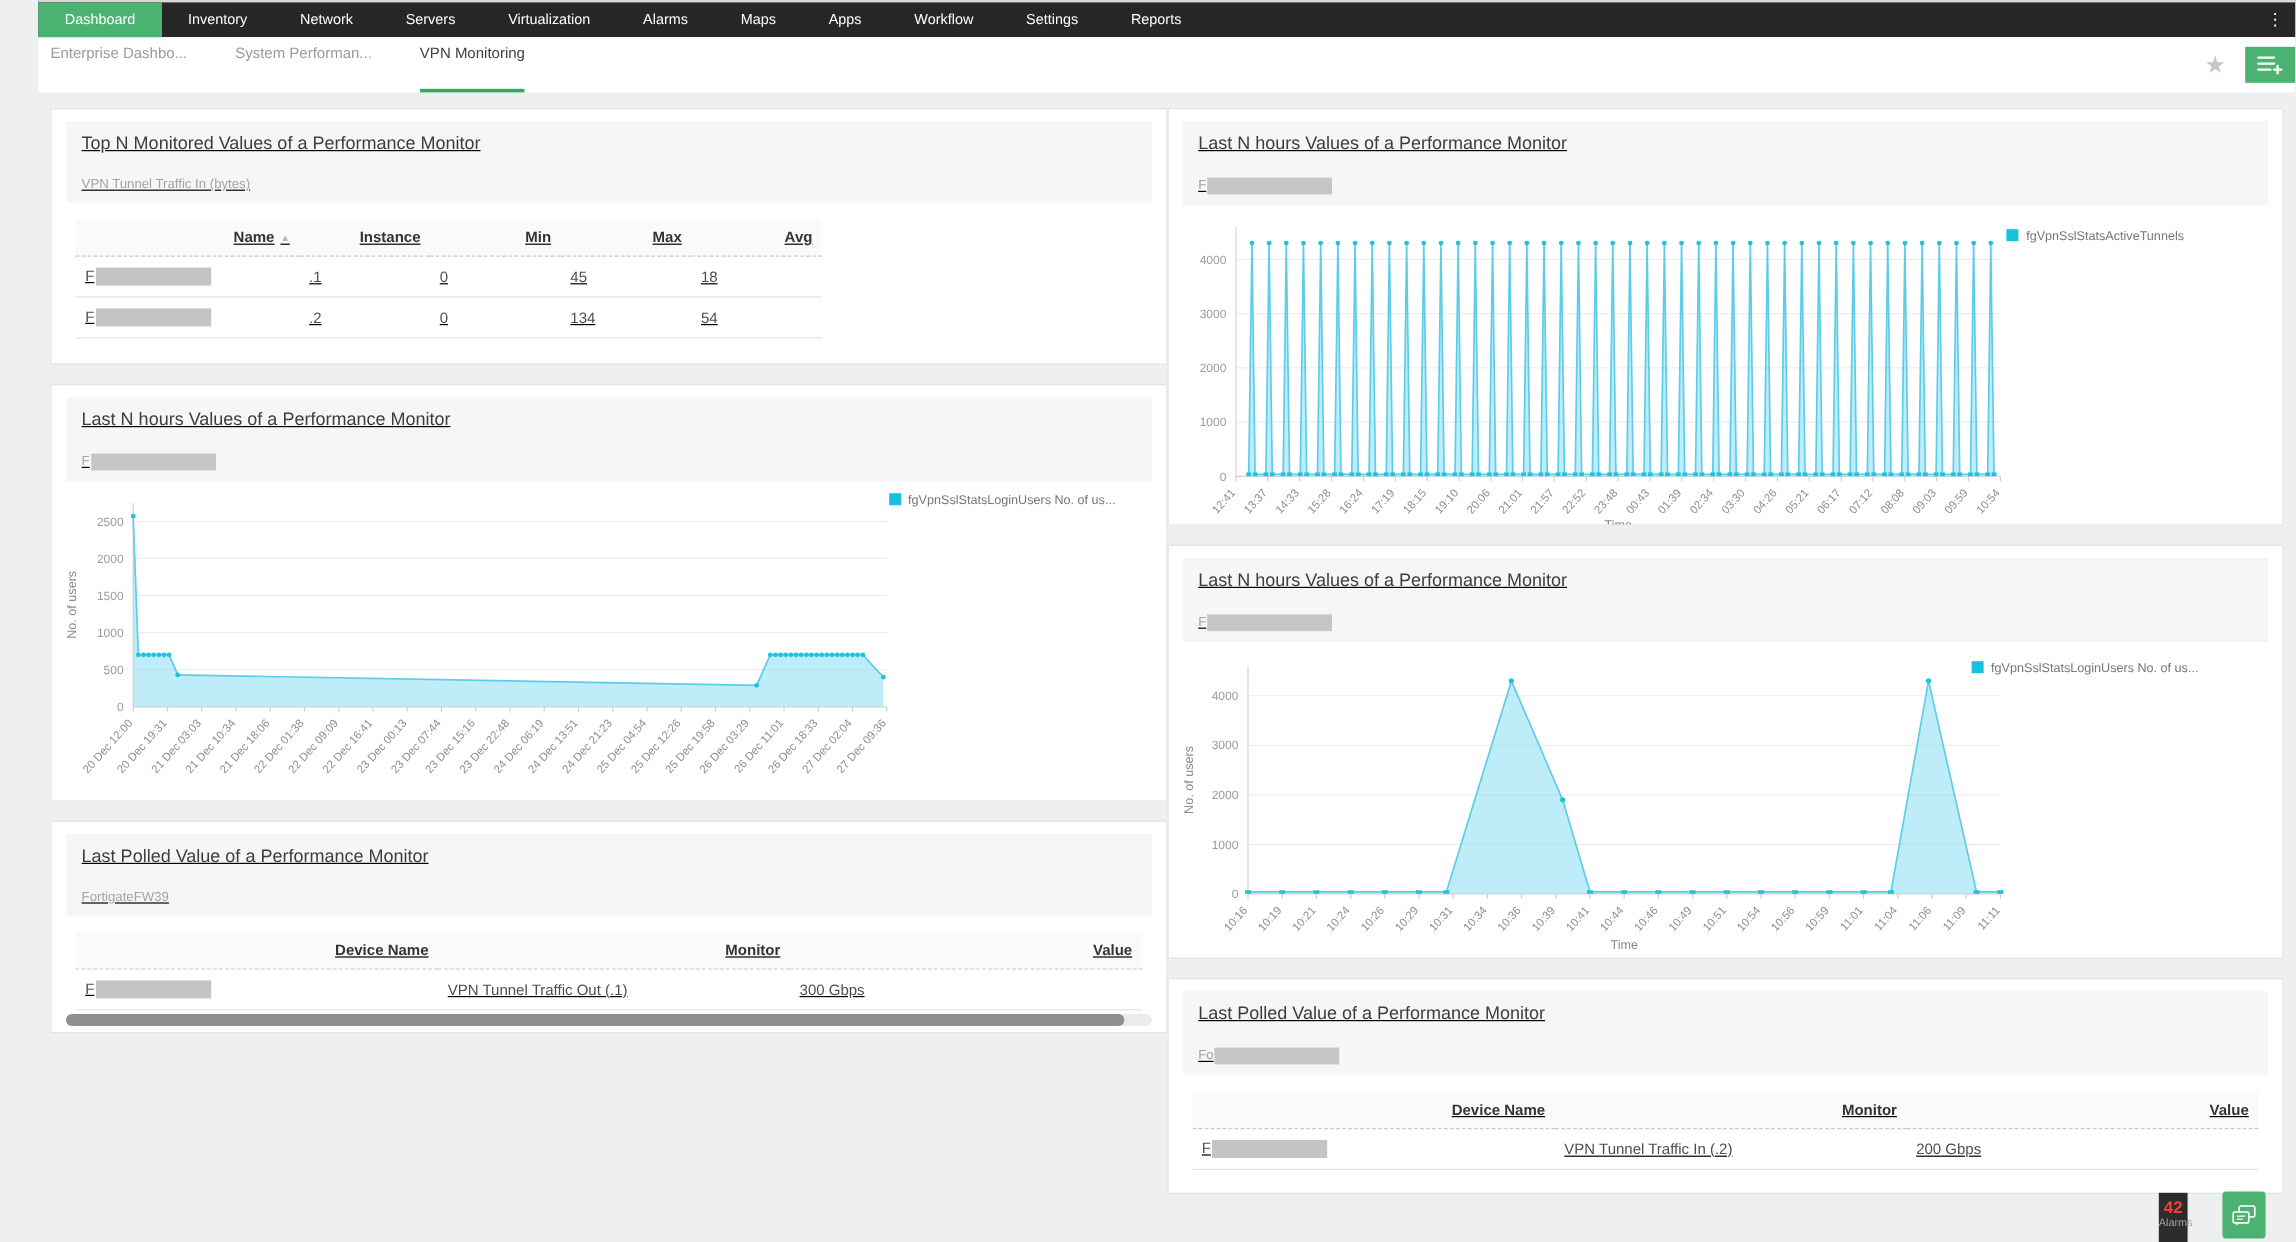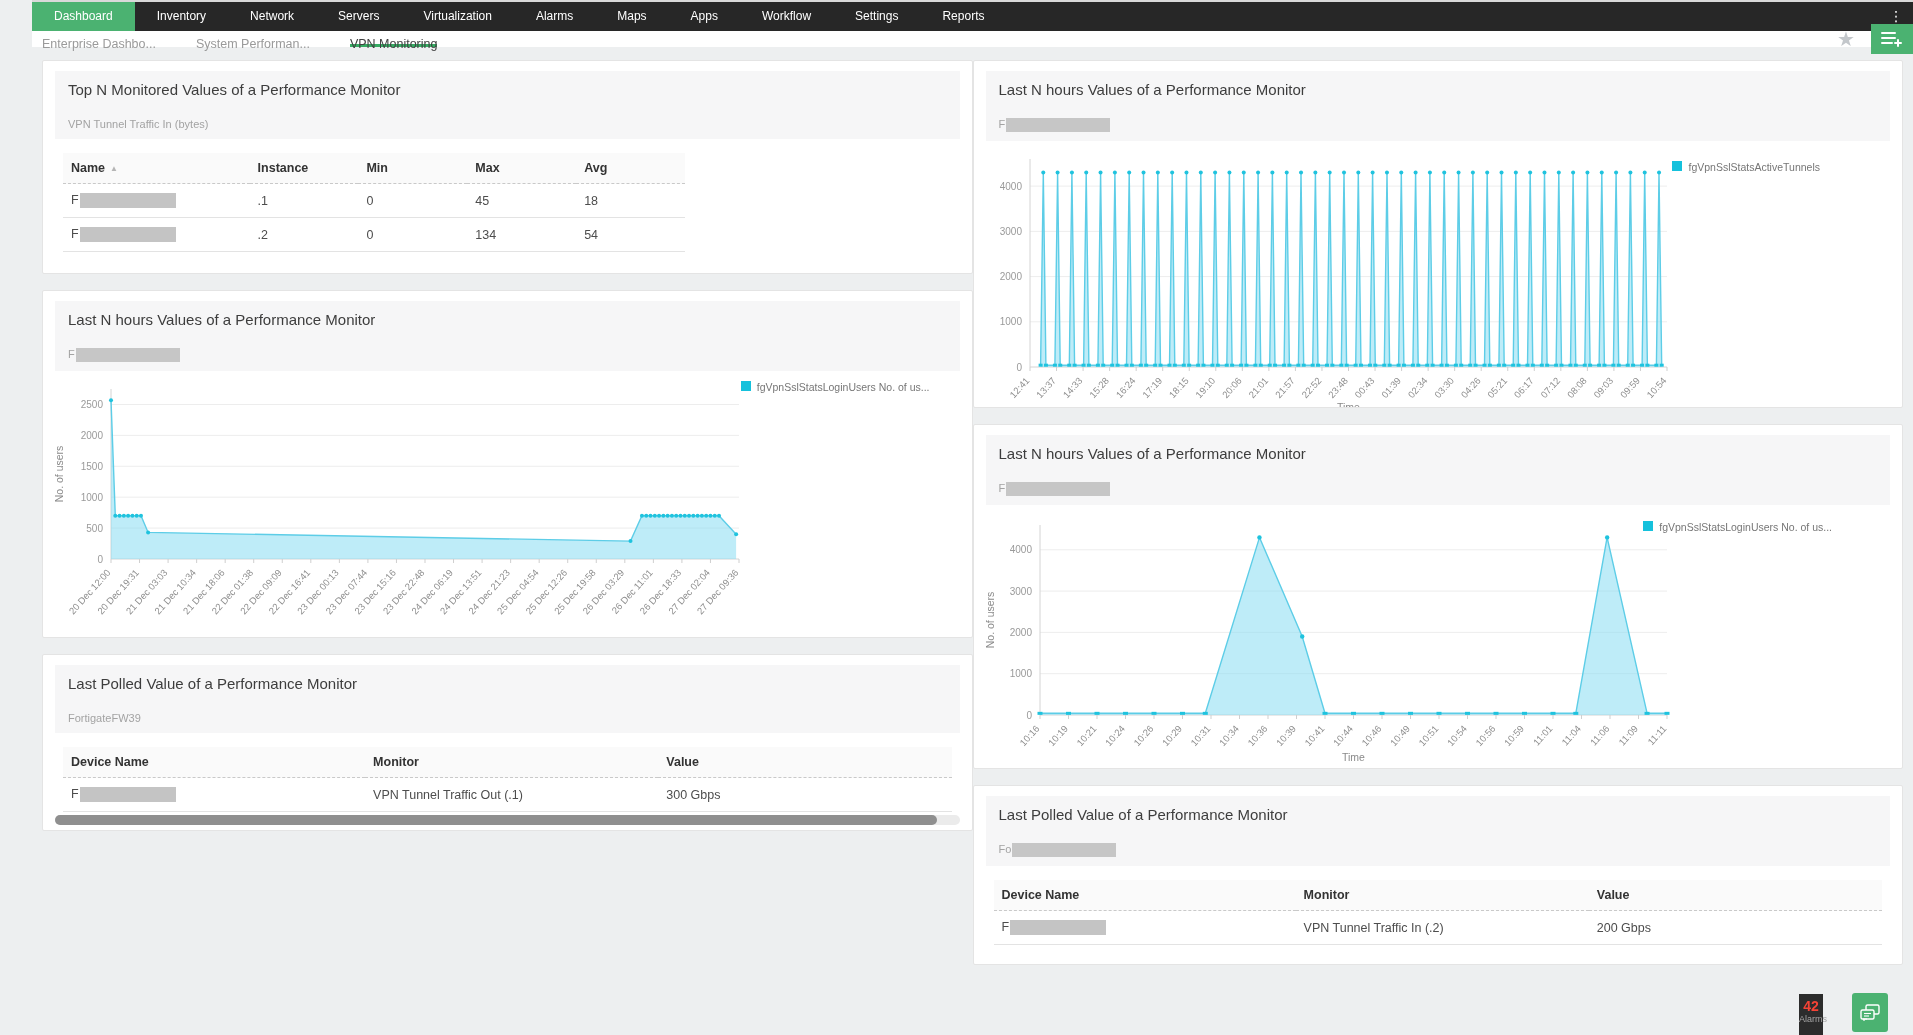--- a/index.html
+++ b/index.html
@@ -6,40 +6,40 @@
   body { font-family:"Liberation Sans", sans-serif; background:#edeff0; }
   .screen { position:relative; width:1913px; height:1035px; background:#edeff0; overflow:hidden;padding-left:32px; }
 
   
   .topbar { height:31px; background:#272727; border-top:2px solid #d9d9d9; display:flex; align-items:stretch; }
   .nav-item { color:#fff; font-size:12px; line-height:29px; padding:0 22px; cursor:pointer; white-space:nowrap; }
   .nav-item.active { background:#4bb271; }
   .kebab { margin-left:auto; color:#fff; font-size:14px; line-height:29px; padding:0 10px; cursor:pointer; }
 
   
-  .subbar { height:16px; background:#ffffff; display:flex; align-items:stretch; padding-left:10px; }
+  .subbar { height:46px; background:#ffffff; display:flex; align-items:stretch; padding-left:10px; }
   .subtab { font-size:12.5px; color:#9a9a9a; line-height:27px; margin-right:40px; cursor:pointer; border-bottom:3px solid transparent; white-space:nowrap; }
   .subtab.active { color:#404040; border-bottom-color:#35ab62; }
   .sub-actions { margin-left:auto; display:flex; align-items:center; }
   .star { color:#c3c7cb; font-size:20px; margin-right:16px; cursor:pointer; }
   .add-btn { width:42px; height:30px; background:#4bb271; display:flex; align-items:center; justify-content:center; cursor:pointer; }
 
   
-  .content { display:flex; gap:0; padding:13px 10px 0; align-items:flex-start; }
+  .content { display:flex; gap:0; padding:13px 10px 0; align-items:flex-start;text-decoration:underline; }
   .col { flex:1; min-width:0; }
   .card { background:#fff; border:1px solid #e4e4e4; border-radius:2px; margin-bottom:16px; overflow:hidden; position:relative; }
   .w-header { margin:10px 12px 0; background:#f6f6f7; padding:10px 13px 9px; }
   .w-title { font-size:15px; color:#3d3d3d; }
   .w-sub { margin-top:20px; font-size:11px; color:#a3a3a3; }
   .redact { display:inline-block; vertical-align:middle; background:#c6c6c6; height:14px; width:104px; margin-left:1px; }
   .redact.cell { height:15px; width:96px; background:#c4c4c4; }
 
   
   table { border-collapse:collapse; font-size:12.5px; }
-  th { text-align:left; font-weight:bold; color:#333; padding:8px 8px; border-bottom:1px dashed #c9c9c9; background:#fafafa; }
+  th { text-align:right; font-weight:bold; color:#333; padding:8px 8px; border-bottom:1px dashed #c9c9c9; background:#fafafa; }
   td { padding:9px 8px; color:#4d4d4d; border-bottom:1px solid #e3e3e3; }
   .topn-table { width:622px; margin:14px 0 0 20px; }
   .polled-table { width:calc(100% - 40px); margin:14px 0 0 20px; }
   .sort { color:#b5b5b5; font-size:8px; margin-left:5px; vertical-align:1px; }
 
   
   .chart-wrap { position:relative; margin:6px 6px 0; }
   .legend { position:absolute; display:flex; align-items:flex-start; gap:6px; font-size:10.5px; color:#767676; }
   .legend .swatch { width:10px; height:10px; background:#15c1dc; }
   svg text.tick { font-size:10px; fill:#9a9a9a; }

